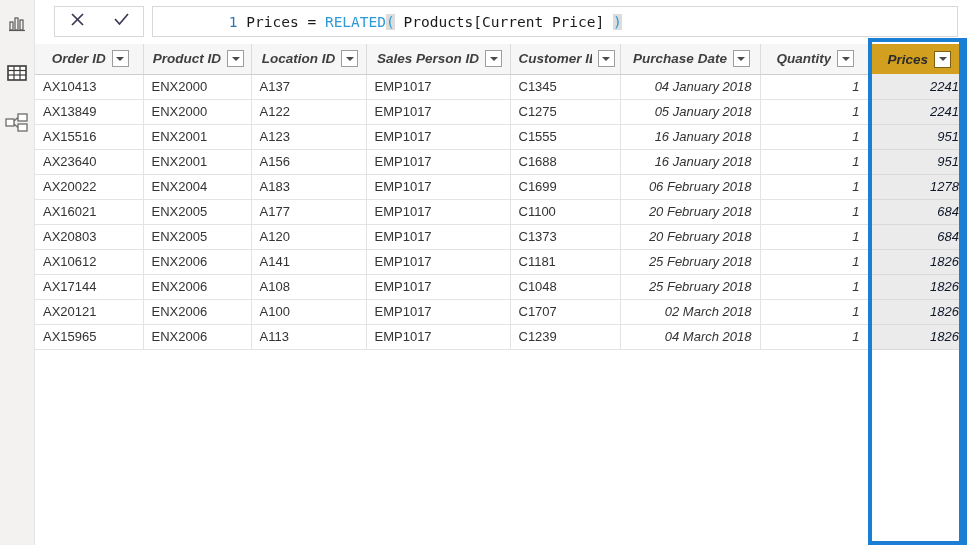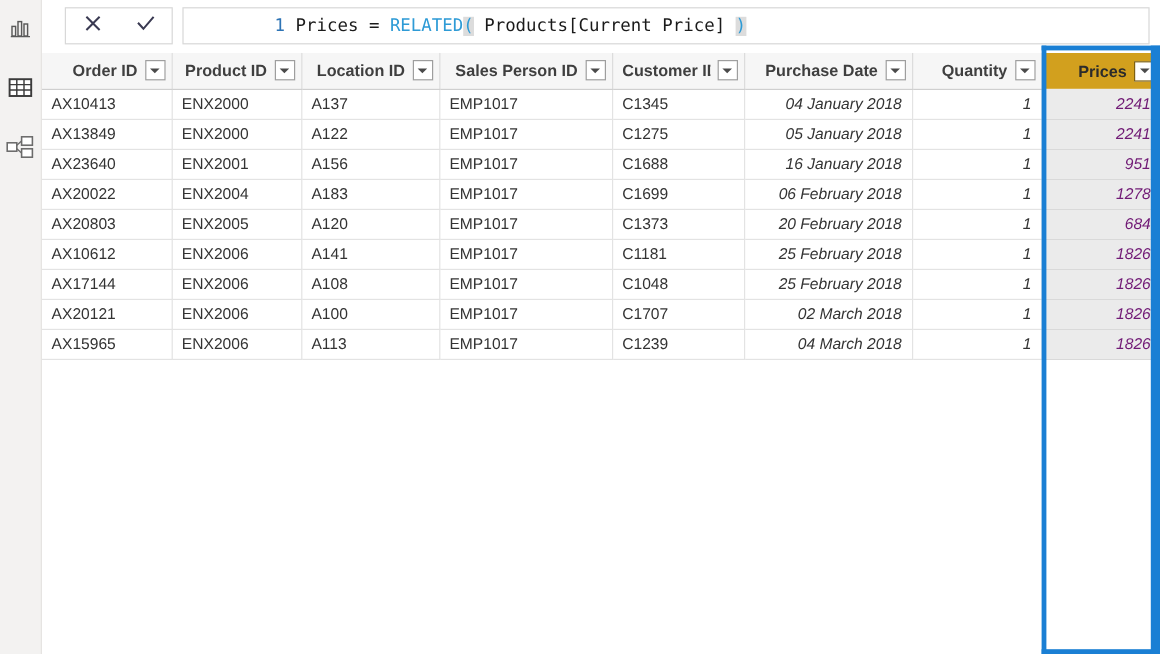--- a/index.html
+++ b/index.html
@@ -138,22 +138,23 @@
     color: #3f3f3f;
     font-size: 13.5px;
     text-align: left;
     vertical-align: middle;
     white-space: nowrap;
     overflow: hidden;
   }
   thead th .hd-inner {
     display: flex;
     align-items: center;
-    justify-content: flex-end;
+    justify-content: center;
     height: 28px;
+    font-style: italic;
   }
   .hd-label { overflow: hidden; text-overflow: clip; }
   .filter-btn {
     flex: 0 0 auto;
     width: 17px;
     height: 17px;
     background: #ffffff;
     border: 1px solid #9e9e9e;
     box-sizing: border-box;
     display: flex;
@@ -190,21 +191,21 @@
     vertical-align: middle;
   }
   td.num   { text-align: right; }
   td.ital  { font-style: italic; }
   td.sel-cell {
     background: #ebebeb;
     border-right: none;
     border-bottom: 1px solid #d9d9d9;
     text-align: right;
     font-style: italic;
-    color: #701a75;
+    color: #0f172a;
   }
 
   
   #selection-frame {
     position: absolute;
     left: 868px;
     top: 38px;
     width: 99px;
     height: 507px;
     border: 4px solid #1a7fd4;
@@ -390,40 +391,60 @@
             <td class="">AX13849</td>
             <td class="">ENX2000</td>
             <td class="">A122</td>
             <td class="">EMP1017</td>
             <td class="">C1275</td>
             <td class="num ital">05 January 2018</td>
             <td class="num ital">1</td>
             <td class="sel-cell">2241</td>
           </tr>
           <tr>
+            <td class="">AX15516</td>
+            <td class="">ENX2001</td>
+            <td class="">A123</td>
+            <td class="">EMP1017</td>
+            <td class="">C1555</td>
+            <td class="num ital">16 January 2018</td>
+            <td class="num ital">1</td>
+            <td class="sel-cell">951</td>
+          </tr>
+          <tr>
             <td class="">AX23640</td>
             <td class="">ENX2001</td>
             <td class="">A156</td>
             <td class="">EMP1017</td>
             <td class="">C1688</td>
             <td class="num ital">16 January 2018</td>
             <td class="num ital">1</td>
             <td class="sel-cell">951</td>
           </tr>
           <tr>
             <td class="">AX20022</td>
             <td class="">ENX2004</td>
             <td class="">A183</td>
             <td class="">EMP1017</td>
             <td class="">C1699</td>
             <td class="num ital">06 February 2018</td>
             <td class="num ital">1</td>
             <td class="sel-cell">1278</td>
           </tr>
           <tr>
+            <td class="">AX16021</td>
+            <td class="">ENX2005</td>
+            <td class="">A177</td>
+            <td class="">EMP1017</td>
+            <td class="">C1100</td>
+            <td class="num ital">20 February 2018</td>
+            <td class="num ital">1</td>
+            <td class="sel-cell">684</td>
+          </tr>
+          <tr>
             <td class="">AX20803</td>
             <td class="">ENX2005</td>
             <td class="">A120</td>
             <td class="">EMP1017</td>
             <td class="">C1373</td>
             <td class="num ital">20 February 2018</td>
             <td class="num ital">1</td>
             <td class="sel-cell">684</td>
           </tr>
           <tr>

